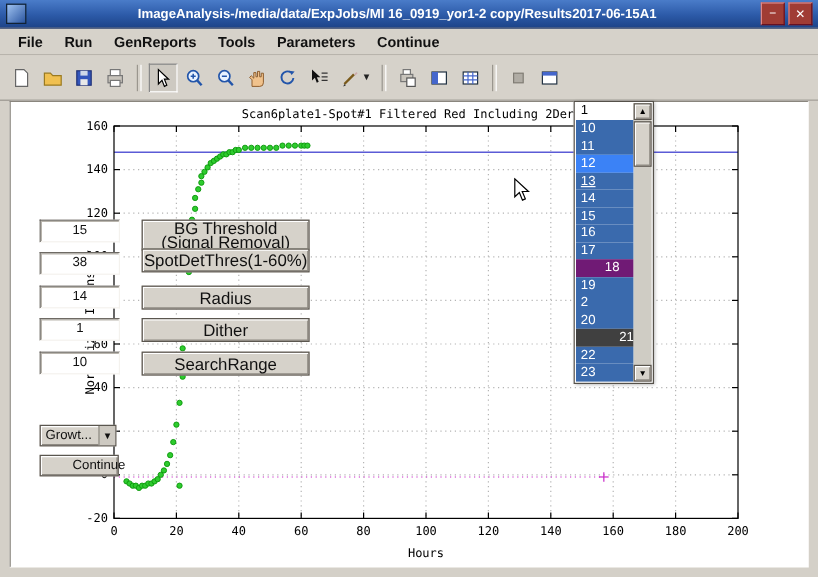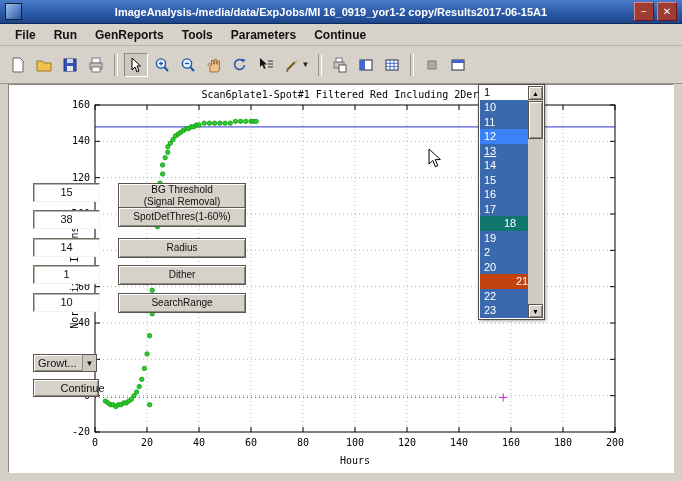--- a/index.html
+++ b/index.html
@@ -53,23 +53,23 @@
   
   .widgets{position:absolute;left:0;top:0;width:682px;height:481px;z-index:3;pointer-events:none;}
   .widgets > *{pointer-events:auto;}
   .val-input{
     position:absolute;left:33px;width:65px;height:17px;background:#fff;
     border:1px solid;border-color:#6e6a64 #f4f2ee #f4f2ee #6e6a64;
     box-shadow:inset 1px 1px 0 #b9b5ad;
     font-size:11px;text-align:center;line-height:17px;color:#111;
   }
   .label-btn{
-    position:absolute;left:118px;width:128px;background:#d6d2ca;
+    position:absolute;left:118px;width:140px;background:#d6d2ca;
     border:1px solid #5a564f;box-shadow:inset 1px 1px 0 #fff,inset -1px -1px 0 #8e8a82;
-    font-size:10px;color:#111;display:flex;flex-direction:column;
+    font-size:14px;color:#111;display:flex;flex-direction:column;
     align-items:center;justify-content:center;line-height:12px;box-sizing:border-box;
   }
   .push-btn{
     position:absolute;background:#d6d2ca;border:1px solid #5a564f;
     box-shadow:inset 1px 1px 0 #fff,inset -1px -1px 0 #8e8a82;
     font-size:11px;color:#111;display:flex;align-items:center;box-sizing:border-box;
   }
   #growt-btn{left:33px;top:354px;width:64px;height:18px;padding-left:4px;}
   #growt-btn .combo-arrow{margin-left:auto;width:13px;height:100%;
     border-left:1px solid #8e8a82;display:flex;align-items:center;justify-content:center;
@@ -420,25 +420,25 @@
   <div class="list-top-item">1</div>
   <div id="list-items">
       <div class="list-item" style="top: 15px; background: rgb(58, 106, 173);">10</div>
       <div class="list-item" style="top: 29.5px; background: rgb(58, 106, 173);">11</div>
       <div class="list-item" style="top: 44px; background: #3b82f6;">12</div>
       <div class="list-item" style="top: 58.5px; background: rgb(58, 106, 173); text-decoration: underline;">13</div>
       <div class="list-item" style="top: 73px; background: rgb(58, 106, 173);">14</div>
       <div class="list-item" style="top: 87.5px; background: rgb(58, 106, 173);">15</div>
       <div class="list-item" style="top: 102px; background: rgb(58, 106, 173);">16</div>
       <div class="list-item" style="top: 116.5px; background: rgb(58, 106, 173);">17</div>
-      <div class="list-item" style="top: 131px; background: #0f766e; padding-left: 24px;">18</div>
+      <div class="list-item" style="top: 131px; background: #701a75; padding-left: 24px;">18</div>
       <div class="list-item" style="top: 145.5px; background: rgb(58, 106, 173);">19</div>
       <div class="list-item" style="top: 160px; background: rgb(58, 106, 173);">2</div>
       <div class="list-item" style="top: 174.5px; background: rgb(58, 106, 173);">20</div>
-      <div class="list-item" style="top: 189px; background: #c2410c; padding-left: 36px;">21</div>
+      <div class="list-item" style="top: 189px; background: #404040; padding-left: 36px;">21</div>
       <div class="list-item" style="top: 203.5px; background: rgb(58, 106, 173);">22</div>
       <div class="list-item" style="top: 218px; background: rgb(58, 106, 173);">23</div>
     </div>
   <div class="scrollbar">
     <div class="sb-btn" id="sb-up">▲</div>
     <div class="sb-thumb"></div>
     <div class="sb-btn" id="sb-down">▼</div>
   </div>
 </div>
 

